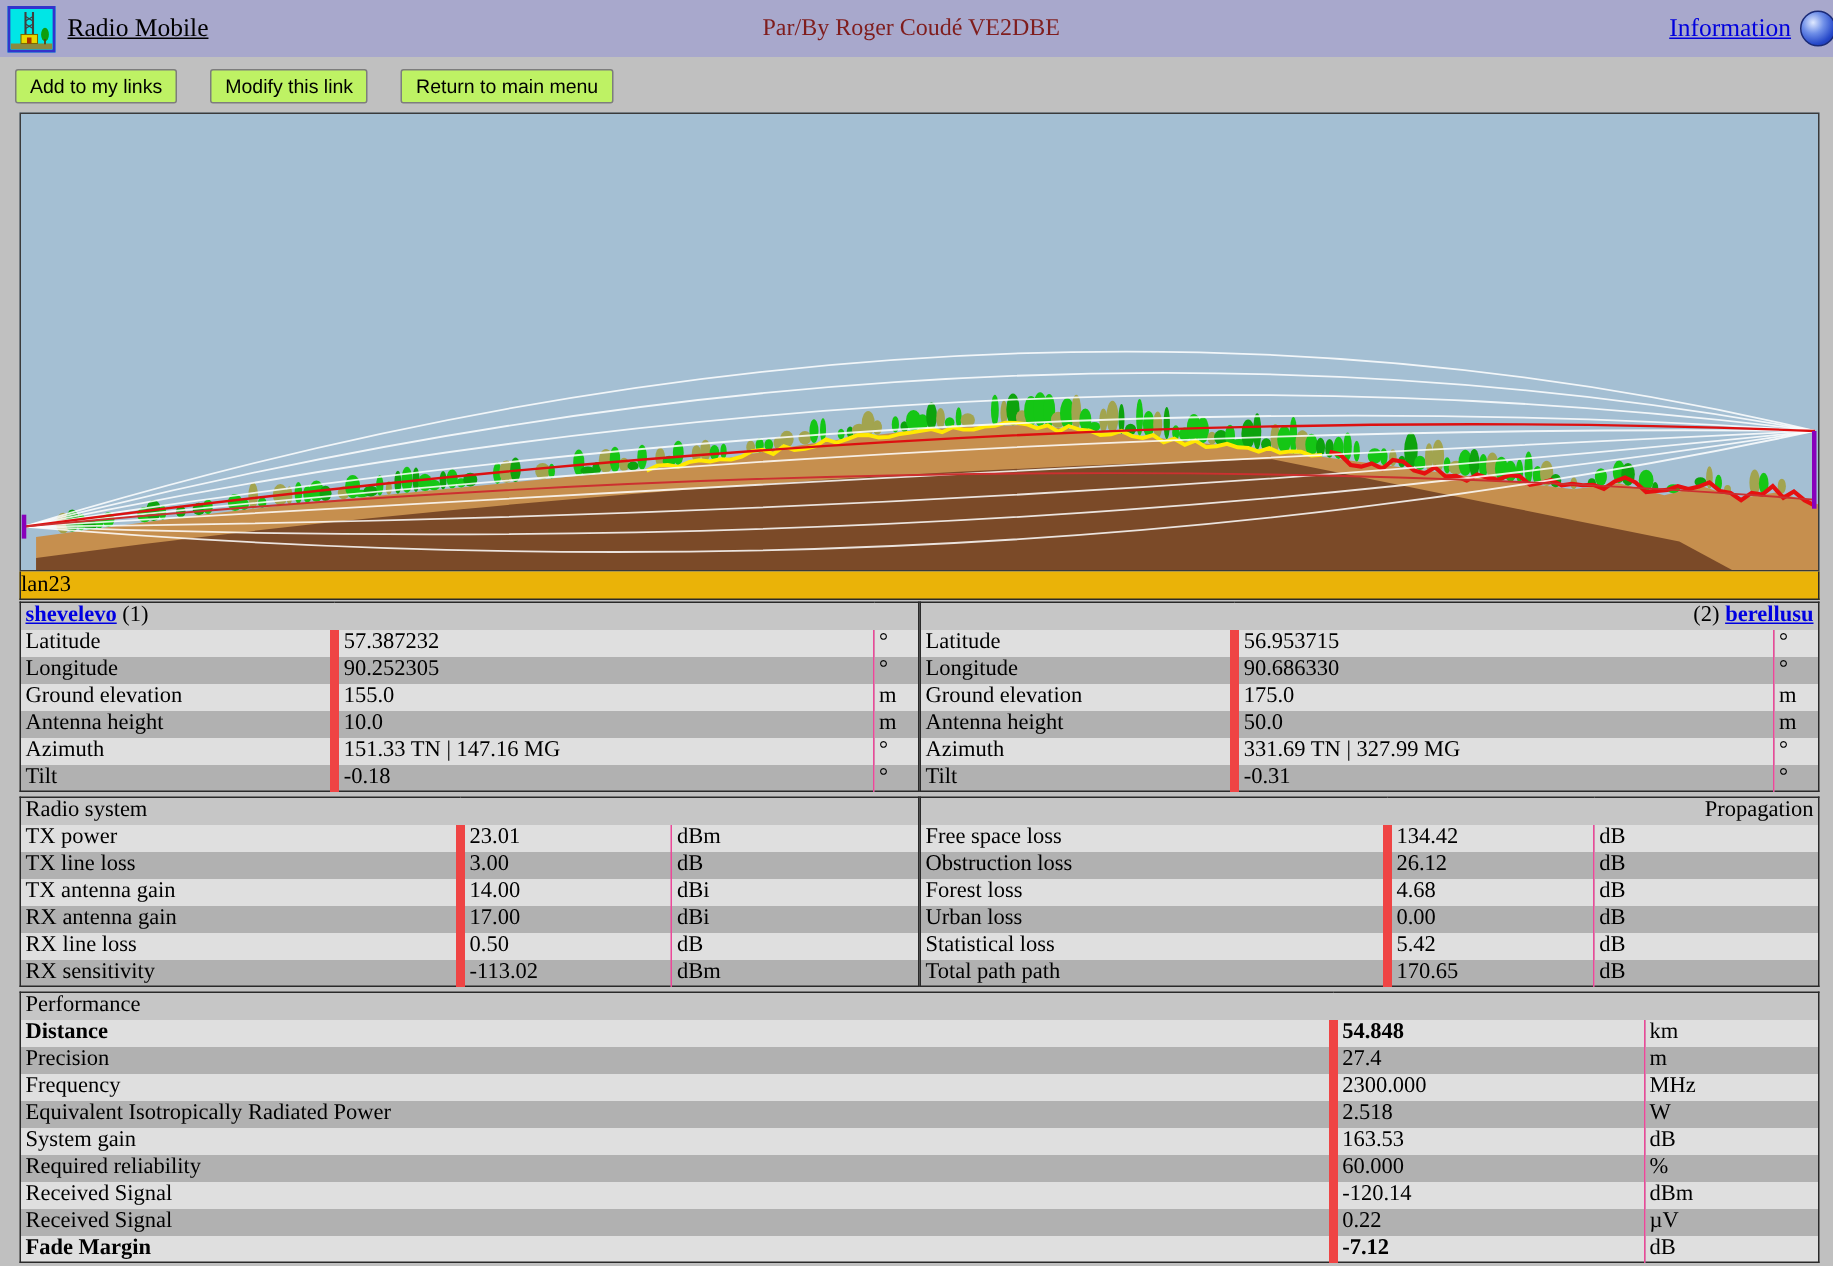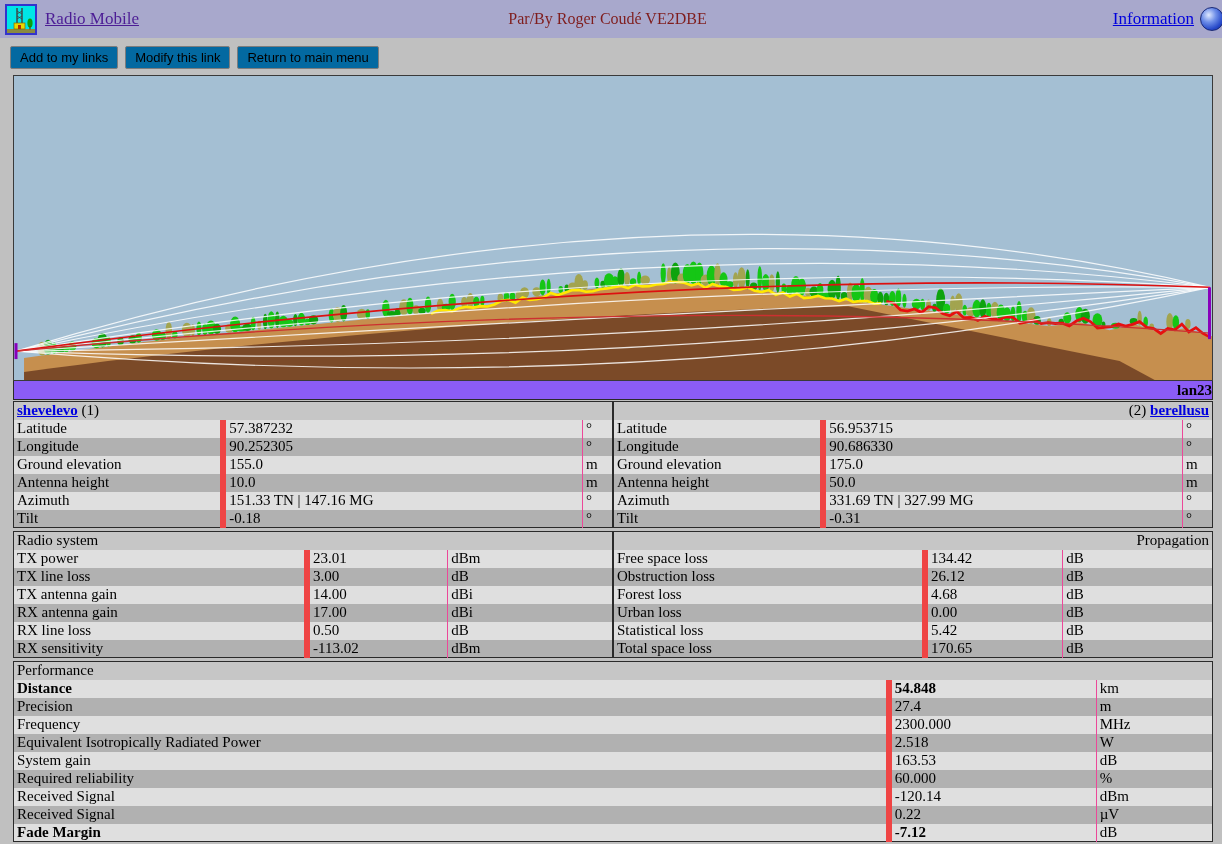--- a/index.html
+++ b/index.html
@@ -6,39 +6,39 @@
   html,body { margin:0; padding:0; background:#c0c0c0; font-family:"Liberation Serif",serif; }
   body { width:1222px; height:844px; overflow:hidden; position:relative; }
 
   
   .topbar { background:#a8a8cc; height:38px; display:flex; align-items:center; padding:0 0 0 5px; position:relative; }
   .topbar-left { display:flex; align-items:center; gap:8px; flex:1; }
   .logo-frame { width:32px; height:31px; border:2px solid #3333cc; background:#00e6e6; display:block; }
   .topbar-center { flex:0 0 auto; font-size:16px; color:#7f1d1d; }
   .topbar-right { flex:1; display:flex; justify-content:flex-end; align-items:center; gap:6px; padding-right:12px; }
   a.hlink { font-size:17px; text-decoration:underline; }
-  a.visited { color:#4c1d95; }
+  a.visited { color:#000000; }
   a.fresh { color:#0000dd; }
   .globe { width:24px; height:24px; border-radius:50%; flex:0 0 auto;
            background: radial-gradient(circle at 35% 32%, #dfe9ff 0%, #6f8fe8 35%, #2547c8 70%, #16299a 100%);
            border:1px solid #1a2a77; margin-right:-14px; }
 
   
   .toolbar { padding:8px 0 6px 10px; }
   .btn { font-family:"Liberation Sans",sans-serif; font-size:13px; color:#000;
-         background:#0369a1; border:1px solid #7d7d7d; border-radius:2px;
-         padding:3px 9px; margin-right:3px;text-align:right; }
+         background:#bef264; border:1px solid #7d7d7d; border-radius:2px;
+         padding:3px 9px; margin-right:18px;text-align:right; }
 
   
   .content { width:1200px; margin-left:13px; }
   .profile-box { width:1200px; height:306px; border:1px solid #3a3a3a; background:#a4bfd3; }
   .profile-box svg { display:block; width:100%; height:100%; }
 
-  .link-title { border:1px solid #2a2a2a; border-top:none; background:#8b5cf6;
-                text-align:right; font-weight:bold; font-size:15px; height:19px; line-height:18px; }
+  .link-title { border:1px solid #2a2a2a; border-top:none; background:#eab308;
+                text-align:left; font-weight:normal; font-size:15px; height:19px; line-height:18px; }
 
   .two-col { display:flex; gap:0; margin-top:1px; }
   .two-col > table { flex:1 1 0; }
 
   table.datatable { border-collapse:collapse; border:1px solid #2a2a2a; width:100%;
                     font-size:15px; table-layout:fixed; }
   table.datatable th, table.datatable td { height:18px; line-height:17px; padding:0 3px;
                     overflow:hidden; white-space:nowrap; font-weight:normal; }
   th.sec-head { background:#c6c6c6; font-weight:bold; text-align:left; }
   th.sec-head.right { text-align:right; }
@@ -479,21 +479,21 @@
             <td class="c-unit">dB</td>
           </tr>
 
           <tr>
             <td class="c-label">Statistical loss</td>
             <td class="c-value">5.42</td>
             <td class="c-unit">dB</td>
           </tr>
 
           <tr>
-            <td class="c-label">Total space loss</td>
+            <td class="c-label">Total path path</td>
             <td class="c-value">170.65</td>
             <td class="c-unit">dB</td>
           </tr>
         </tbody>
     </table>
   </div>
 
   <div class="perf-wrap">
     <table class="datatable">
       <colgroup>

